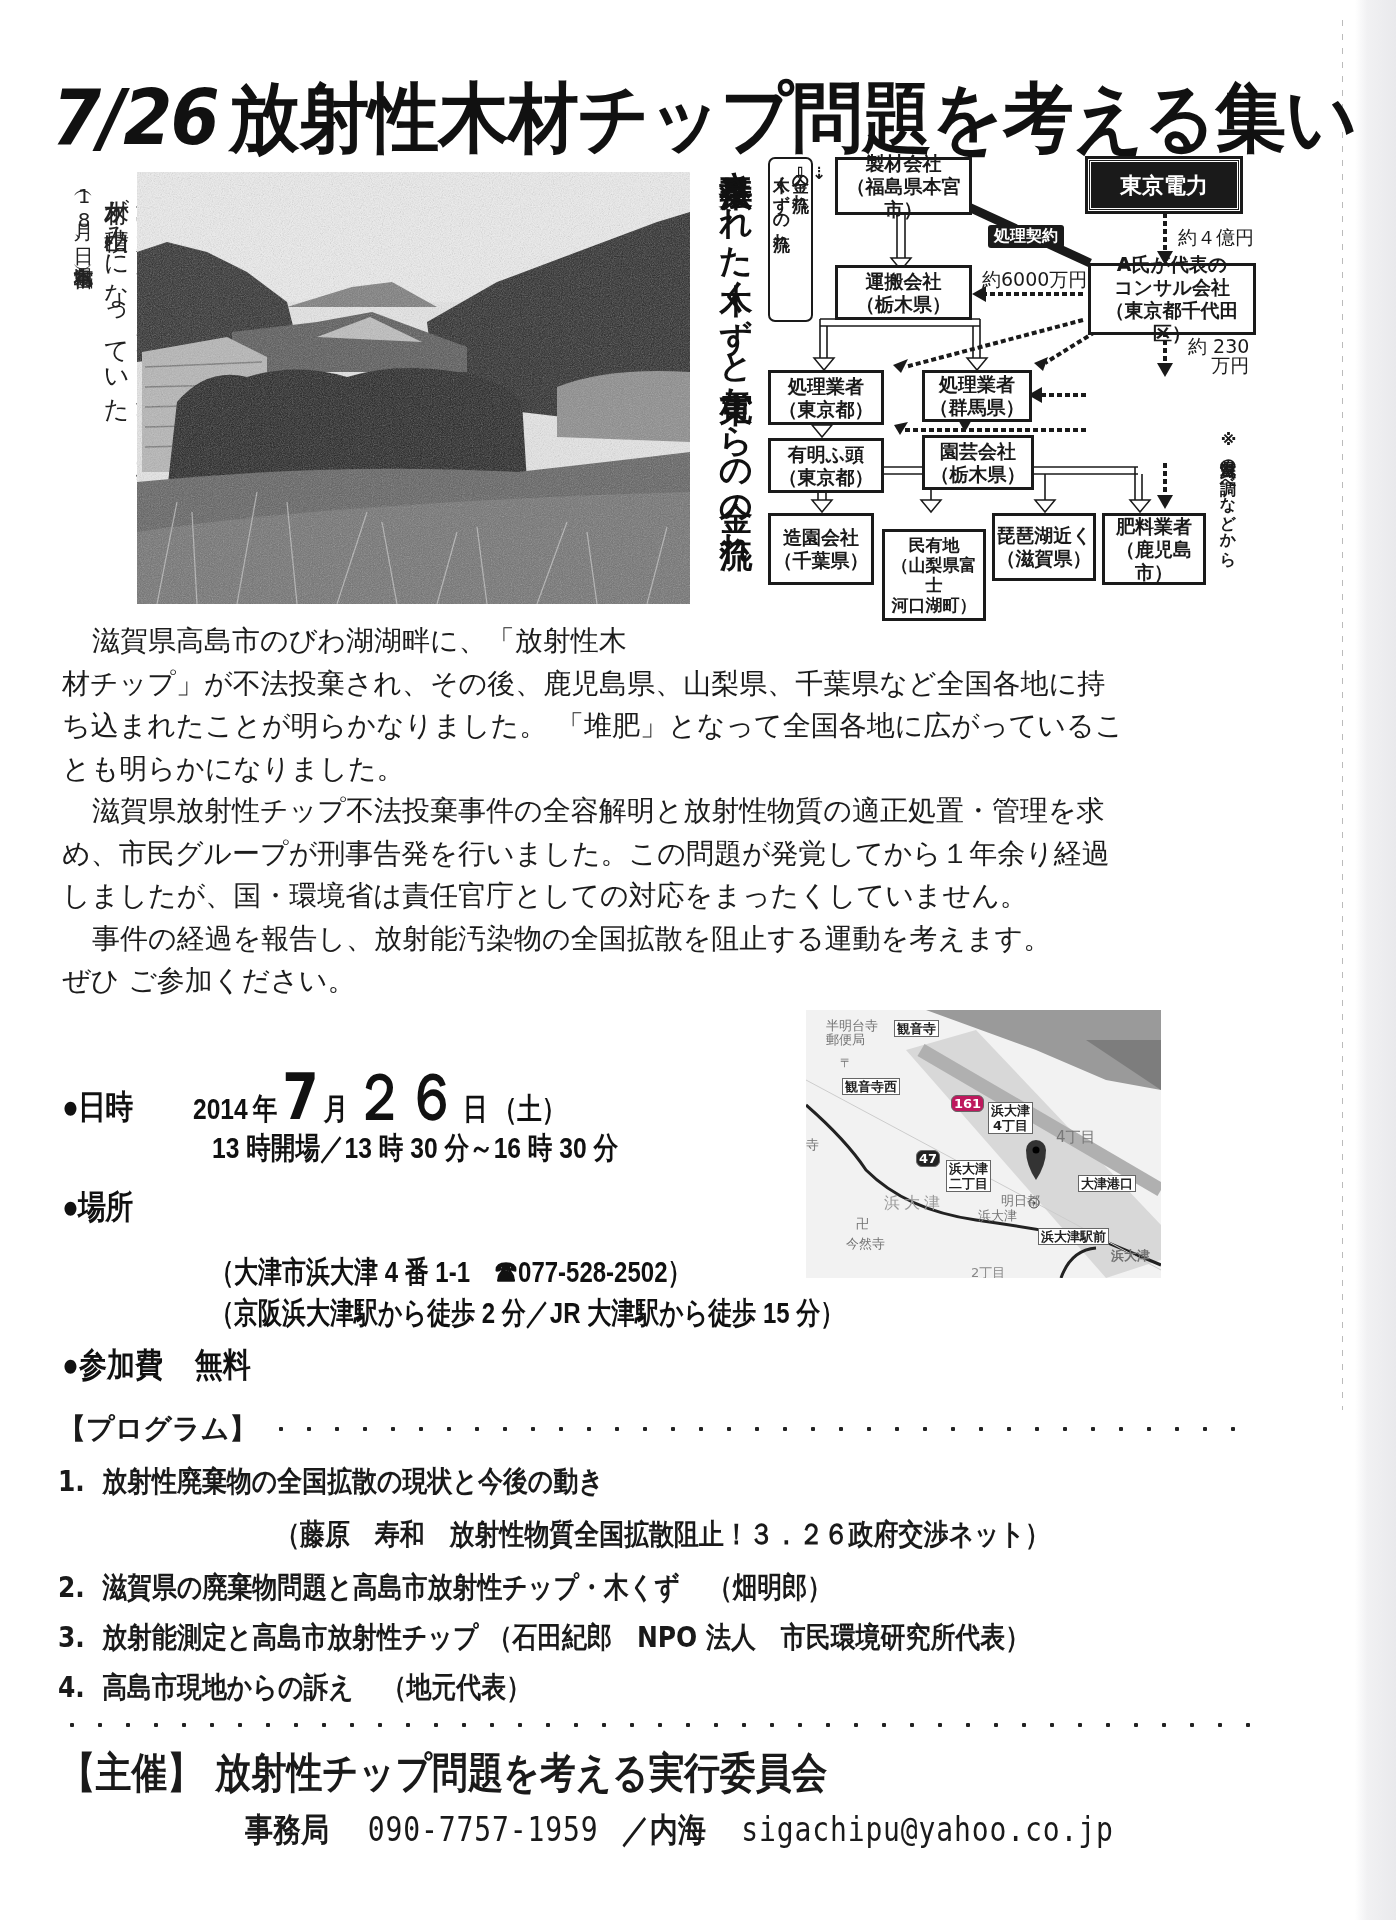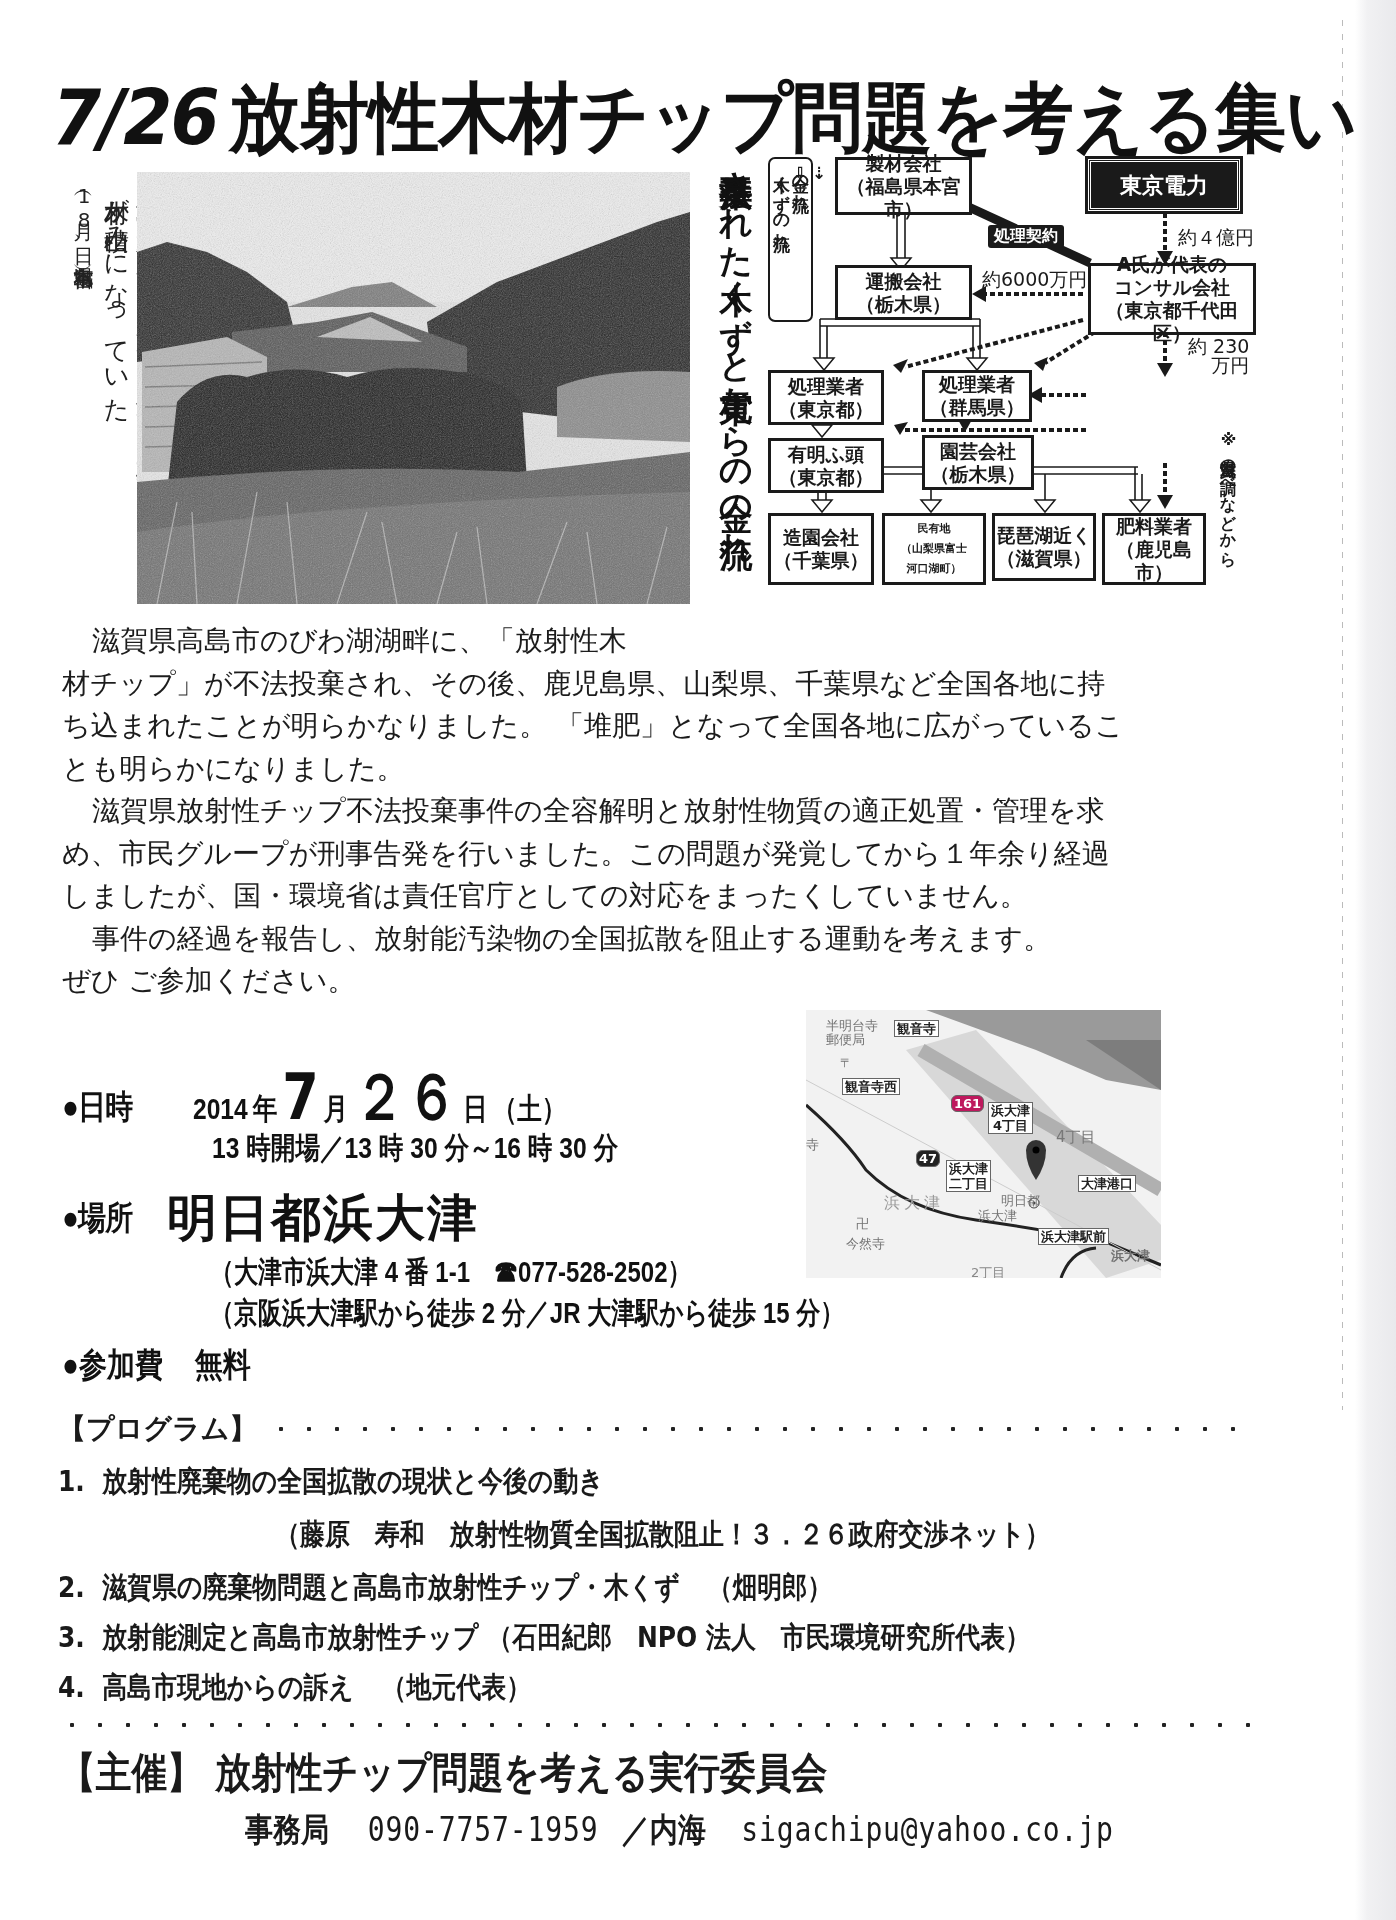--- a/index.html
+++ b/index.html
@@ -290,21 +290,21 @@
   </div>
   <div class="box" style="left:162px;top:290px;width:112px;height:55px;">
     <span>園芸会社</span>
     <span class="sub">（栃木県）</span>
   </div>
 
   <div class="box" style="left:8px;top:368px;width:106px;height:72px;">
     <span>造園会社</span>
     <span class="sub">（千葉県）</span>
   </div>
-  <div class="box" style="left:122px;top:368px;width:104px;height:72px;font-size:11px;line-height:20px;">
+  <div class="box" style="left:122px;top:384px;width:104px;height:92px;font-size:17px;line-height:20px;">
     <span>民有地</span>
     <span class="sub">（山梨県富士</span>
     <span class="sub">河口湖町）</span>
   </div>
   <div class="box" style="left:232px;top:368px;width:104px;height:68px;">
     <span>琵琶湖近く</span>
     <span class="sub">（滋賀県）</span>
   </div>
   <div class="box" style="left:342px;top:368px;width:104px;height:72px;">
     <span>肥料業者</span>
@@ -370,21 +370,20 @@
     <span>月</span>
     <span class="big">２６</span>
     <span>日</span>
     <span>（土）</span>
   </span>
 </div>
 <div class="abs time evt">13 時開場／13 時 30 分～16 時 30 分</div>
 
 <div class="abs venue evt">
   <span class="evt-label">●場所</span>
-  <span class="name">明日都浜大津</span>
 </div>
 <div class="abs addr evt">（大津市浜大津 4 番 1-1　☎077-528-2502）</div>
 <div class="abs access evt">（京阪浜大津駅から徒歩 2 分／JR 大津駅から徒歩 15 分）</div>
 
 <div class="abs fee evt">
   <span>●参加費</span>
   <span style="margin-left:28px;">無料</span>
 </div>
 
 <div class="abs prog-head">

